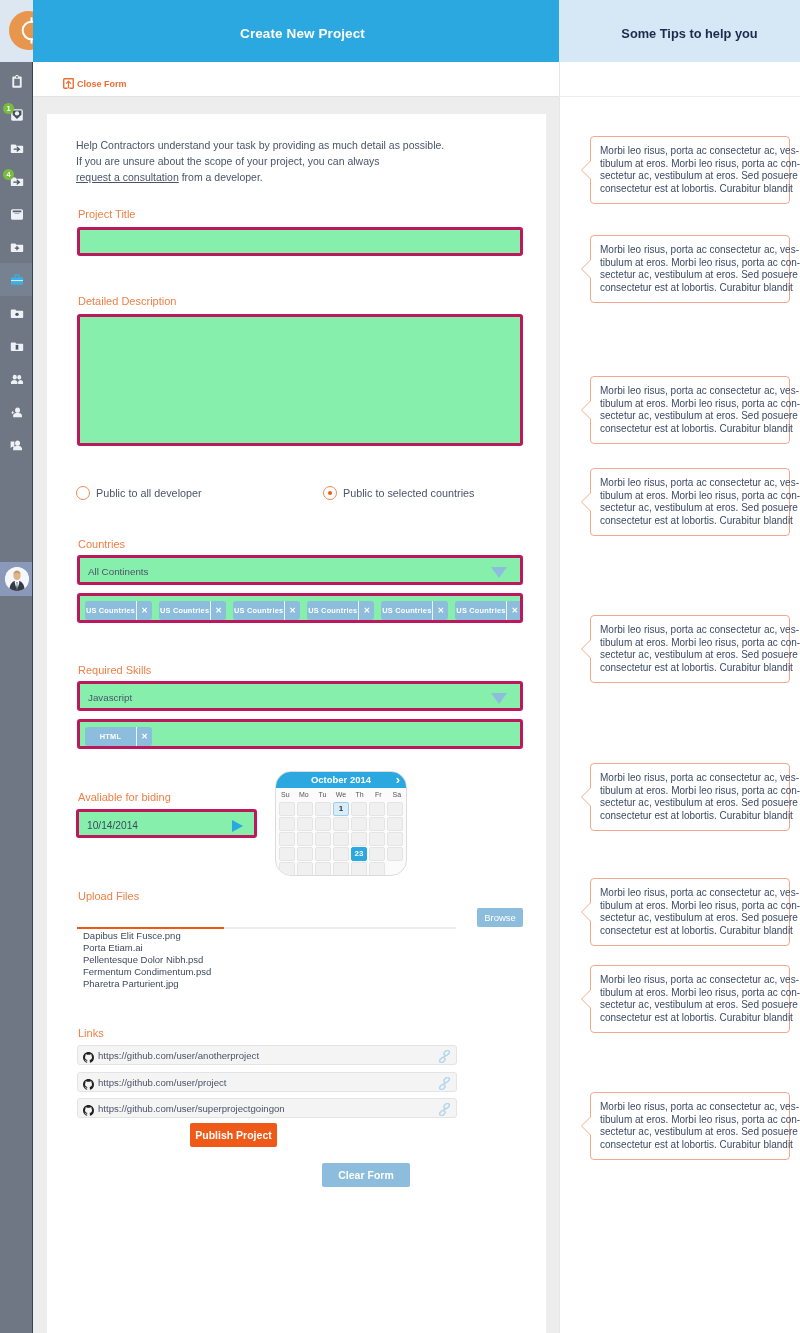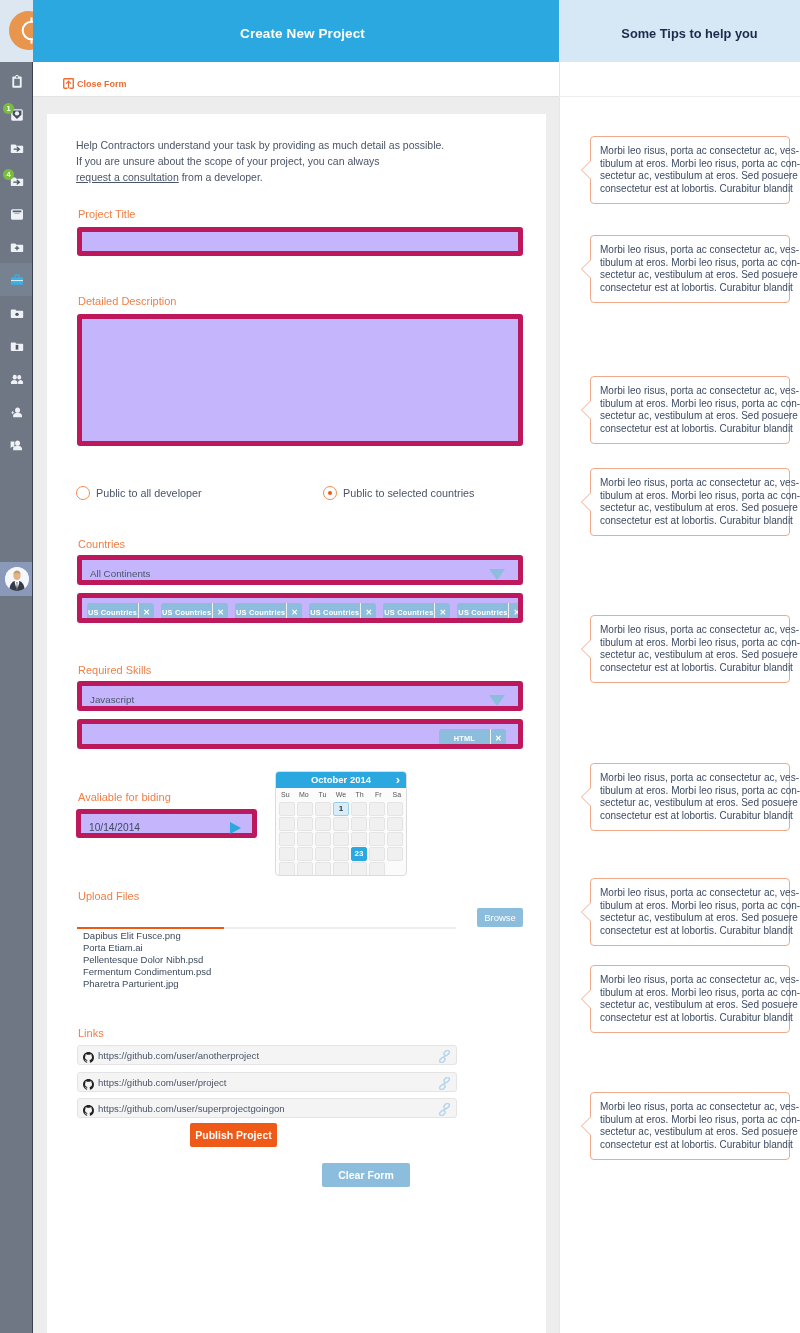--- a/index.html
+++ b/index.html
@@ -40,37 +40,37 @@
   
   .form-bg { position:absolute; left:33px; top:96px; width:526px; height:1237px; background:#ededed;
              border-top:1px solid #e3e3e3;}
   .card { position:absolute; left:47px; top:114px; width:499px; height:1219px; background:#fff; }
   .tips-bg { position:absolute; left:559px; top:62px; width:241px; height:1271px; background:#fff; border-left:1px solid #e6e6e6; }
 
   .intro { position:absolute; left:76px; top:137px; width:450px; color:#4a5568; font-size:10.5px; line-height:16px; }
   .intro a { color:#4a5568; text-decoration:underline; }
 
   .flabel { position:absolute; color:#ef7f45; font-size:11px; }
-  .finput { position:absolute; background:#c4b5fd; border:5px solid #be185d; border-radius:3px;text-align:right; }
+  .finput { position:absolute; background:#86efac; border:3px solid #be185d; border-radius:3px; }
 
   .radio-row { position:absolute; left:76px; top:486px; width:450px; height:18px; }
   .radio { position:absolute; width:14px; height:14px; border-radius:50%; border:1.6px solid #ef8b52; background:#fff; }
   .radio .dot { position:absolute; left:3.5px; top:3.5px; width:4px; height:4px; border-radius:50%; background:#ee5a13; }
   .radio-lbl { position:absolute; color:#4a5568; font-size:10.8px; line-height:14px; }
 
   .tag { display:inline-flex; align-items:stretch; height:19px; margin-right:7.1px; font-size:7.4px; vertical-align:top;}
   .tag .txt { background:#8cbddc; color:#fff; display:flex; align-items:center; justify-content:center; border-radius:3px 0 0 3px; font-weight:bold; width:51px; white-space:nowrap; letter-spacing:.2px;}
   .tag .x { background:#8cbddc; color:#fff; width:16px; display:flex; align-items:center; justify-content:center;
             border-left:1.5px solid #f1f1f1; border-radius:0 3px 3px 0; font-size:8px; font-weight:bold;}
 
   .caret { width:0; height:0; border-left:8px solid transparent; border-right:8px solid transparent; border-top:11px solid #8cbddc; }
 
   
   .cal { position:absolute; left:275px; top:771px; width:132px; height:105px; background:#fbfbfb;
-         border:1px solid #dcdcdc; border-radius:4px; overflow:hidden; }
+         border:1px solid #dcdcdc; border-radius:16px; overflow:hidden; }
   .cal-hd { height:16px; background:#2ba8e0; color:#fff; font-size:9.5px; font-weight:bold; position:relative; }
   .cal-hd .m { text-align:center; line-height:16px; }
   .cal-hd .nx { position:absolute; right:6px; top:0; line-height:15px; font-size:13px; font-weight:bold;}
   .cal-dow { display:flex; height:13px; }
   .cal-dow div { flex:1; text-align:center; font-size:7px; color:#555; line-height:13px; }
   .cal-grid { padding:0 2px; }
   .cal-row { display:flex; height:15px; }
   .cal-cell { flex:1; margin:0.5px 1px; background:#f0f0f0; border:1px solid #e4e4e4; border-radius:2px;
               font-size:8px; text-align:center; line-height:12px; color:#444; }
   .cal-cell.blank { background:transparent; border-color:transparent; }

